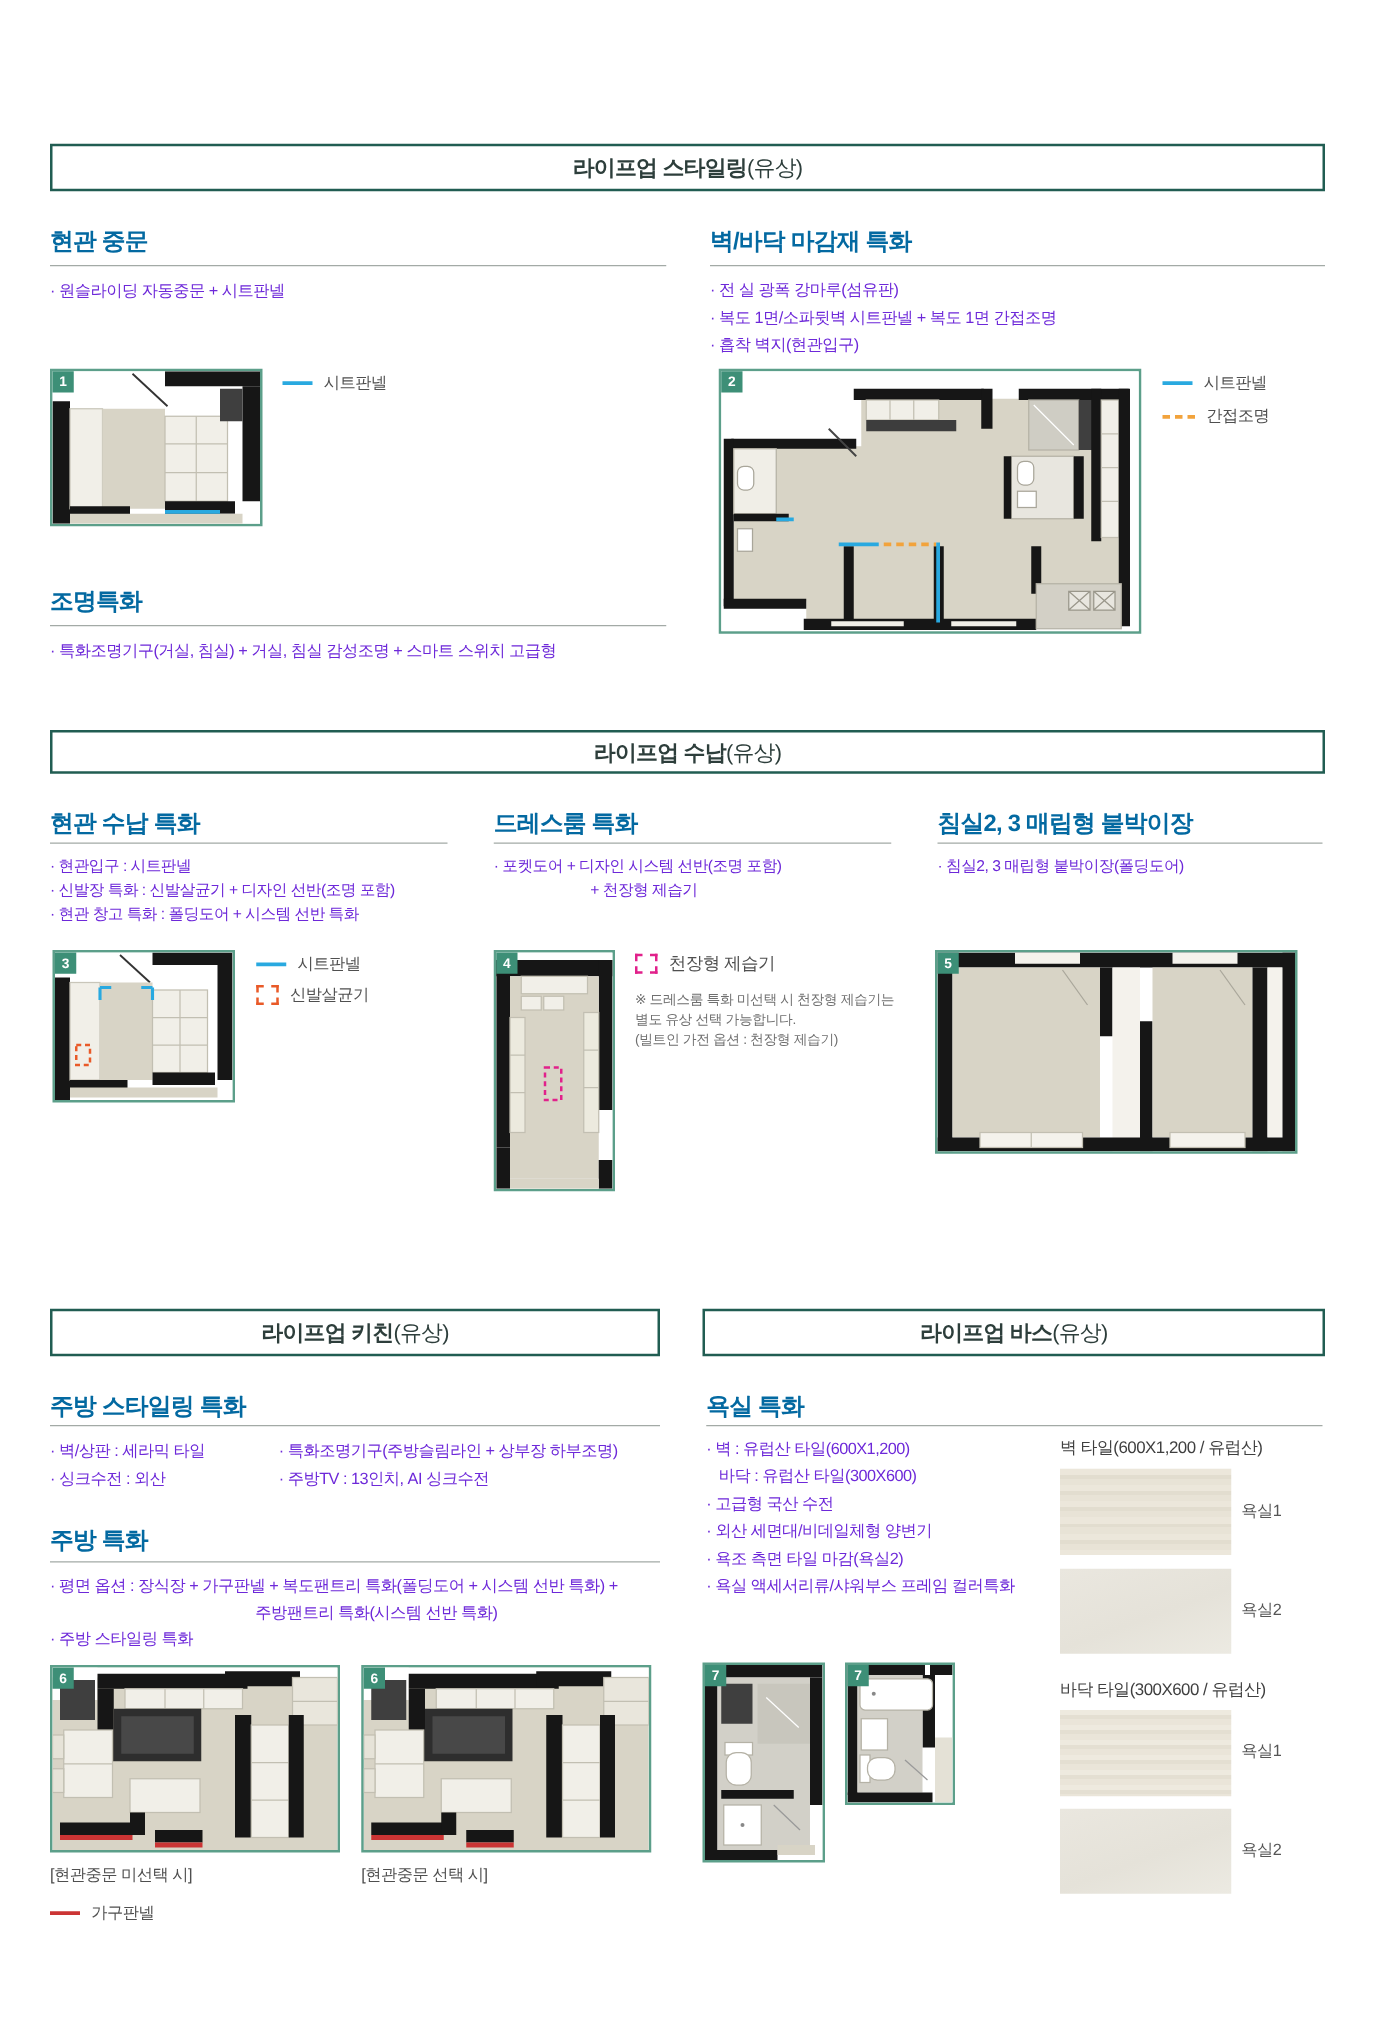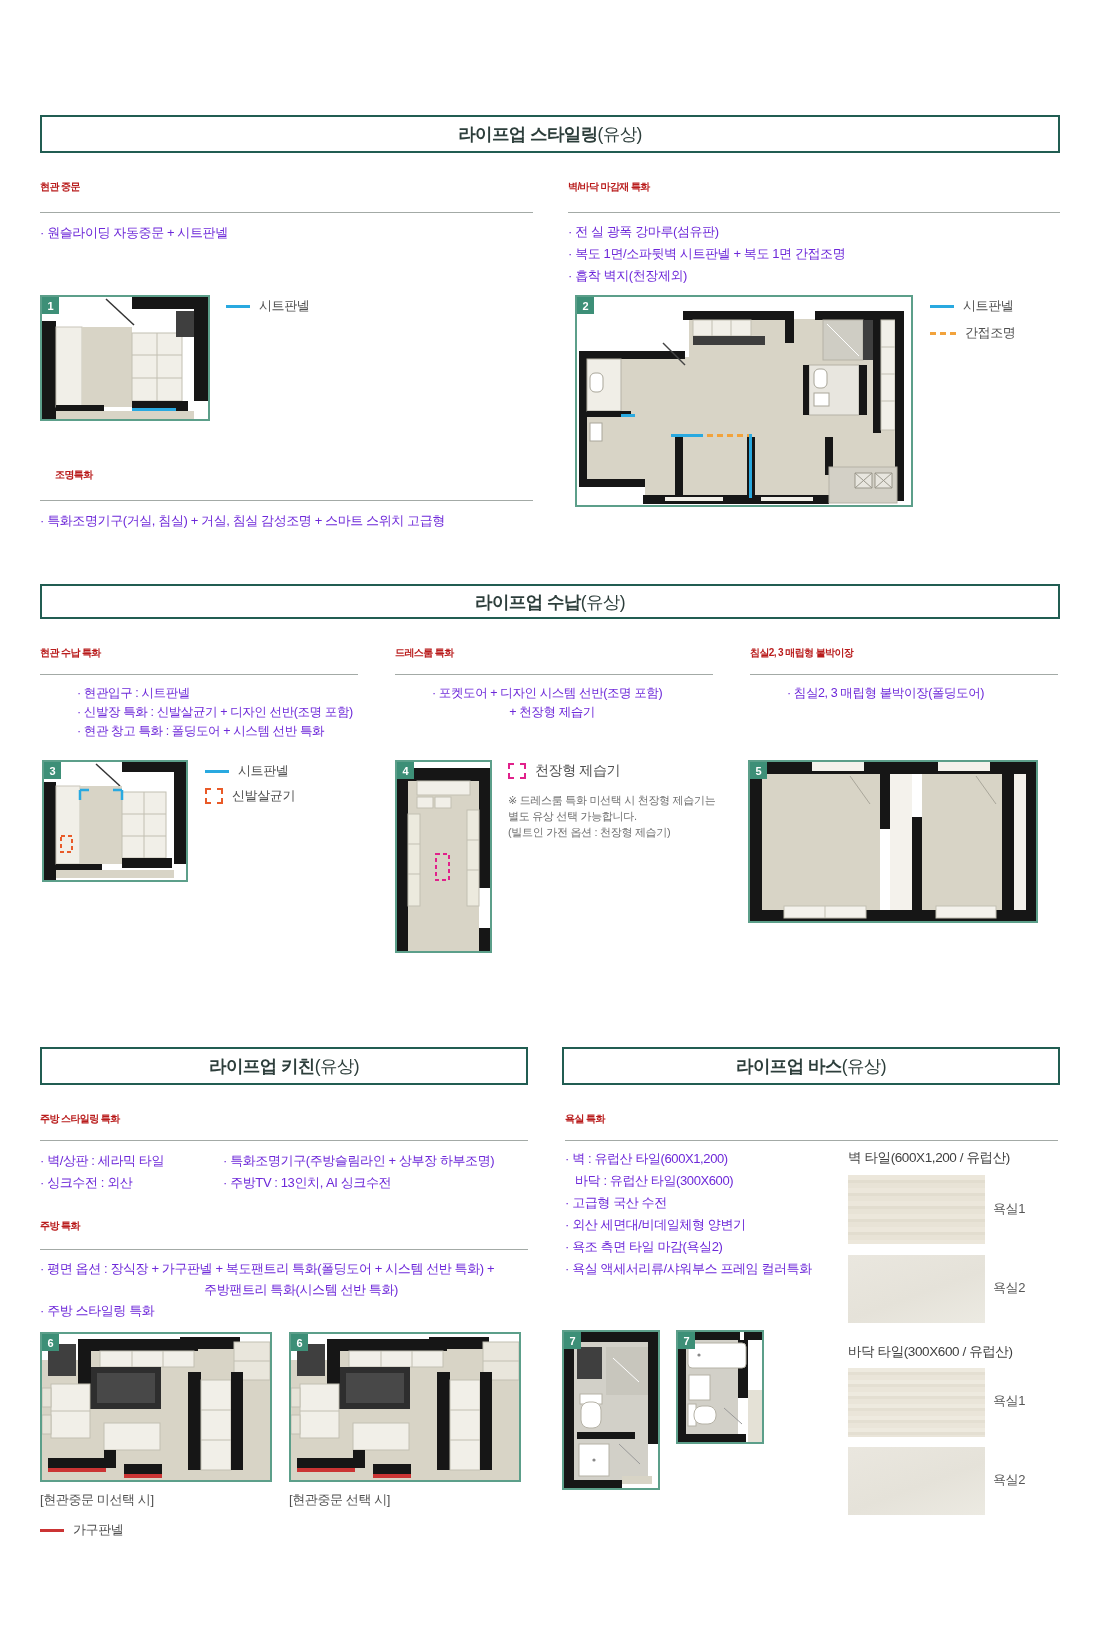--- a/index.html
+++ b/index.html
@@ -4,26 +4,26 @@
 <style>
   html,body{margin:0;padding:0;background:#fff;}
   .page{position:relative;width:1100px;height:1632px;background:#ffffff;overflow:hidden;
         font-family:"Liberation Sans","DejaVu Sans",sans-serif;color:#4a4a4a;}
   
   .secbox{position:absolute;height:34px;border:2px solid #215d52;background:#fff;
           display:flex;align-items:center;justify-content:center;}
   .sectitle{font-size:17.5px;font-weight:bold;color:#2d3e3b;letter-spacing:-0.6px;}
   .sectitle .paren{font-weight:normal;}
   
-  .h2{position:absolute;font-size:10px;font-weight:bold;color:#b91c1c;letter-spacing:-0.6px;}
+  .h2{position:absolute;font-size:19px;font-weight:bold;color:#0369a1;letter-spacing:-0.6px;}
   .rule{position:absolute;height:0;border-top:1px solid #a3aaa6;}
   
   .bullets{position:absolute;font-size:13px;color:#6d28d9;letter-spacing:-0.4px;}
   .bullets .b{line-height:22px;white-space:nowrap;}
-  .bullets.small .b{font-size:12.5px;line-height:19px;margin-left:37px;}
+  .bullets.small .b{font-size:12.5px;line-height:19px;}
   .bullets .ind{padding-left:10px;}
   .bullets .ind2{padding-left:68px;text-align:center;}
   
   .plan{position:absolute;border:2px solid #5c9f8a;background:#fff;box-sizing:border-box;}
   .plan svg{display:block;width:100%;height:100%;}
   .badge{position:absolute;top:0;left:0;width:17px;height:17px;background:#3d8f77;color:#fff;
          font-size:11px;font-weight:bold;display:flex;align-items:center;justify-content:center;z-index:5;}
   
   .legend{position:absolute;display:flex;align-items:center;gap:9px;font-size:13px;color:#4f4f4f;letter-spacing:-0.4px;}
   .lg-blue{width:24px;height:3px;background:#29a9e0;}
@@ -83,21 +83,21 @@
   <div class="legend" style="left:226px;top:297px;">
     <span class="lg-blue"></span>
     <span>시트판넬</span>
   </div>
 
   <div class="h2" style="left:568px;top:180px;">벽/바닥 마감재 특화</div>
   <div class="rule" style="left:568px;top:212px;width:492px;"></div>
   <div class="bullets" style="left:568px;top:221px;">
     <div class="b">· 전 실 광폭 강마루(섬유판)</div>
     <div class="b">· 복도 1면/소파뒷벽 시트판넬 + 복도 1면 간접조명</div>
-    <div class="b">· 흡착 벽지(천장제외)</div>
+    <div class="b">· 흡착 벽지(현관입구)</div>
   </div>
 
   <div class="plan" style="left:575px;top:295px;width:338px;height:212px;">
     <div class="badge">2</div>
     <svg viewBox="0 0 334 208" preserveAspectRatio="none">
       <rect width="334" height="208" fill="#ffffff"></rect>
       <polygon points="112,22 322,22 322,202 68,202 68,184 10,184 10,60 112,60" fill="#d8d4c6"></polygon>
       <rect x="106" y="14" width="104" height="9" fill="#161616"></rect>
       <rect x="238" y="14" width="88" height="9" fill="#161616"></rect>
       <rect x="116" y="23" width="58" height="16" fill="#f1efe8" stroke="#c2bfb2"></rect>
@@ -144,21 +144,21 @@
   </div>
   <div class="legend" style="left:930px;top:297px;">
     <span class="lg-blue"></span>
     <span>시트판넬</span>
   </div>
   <div class="legend" style="left:930px;top:324px;">
     <span class="lg-orange"></span>
     <span>간접조명</span>
   </div>
 
-  <div class="h2" style="left:40px;top:468px;margin-left:15px;">조명특화</div>
+  <div class="h2" style="left:40px;top:468px;">조명특화</div>
   <div class="rule" style="left:40px;top:500px;width:493px;"></div>
   <div class="bullets" style="left:40px;top:510px;">
     <div class="b">· 특화조명기구(거실, 침실) + 거실, 침실 감성조명 + 스마트 스위치 고급형</div>
   </div>
 
   <div class="secbox" style="left:40px;top:584px;width:1016px;height:31px;">
     <div class="sectitle">
       <span>라이프업 수납</span><span class="paren">(유상)</span>
     </div>
   </div>

